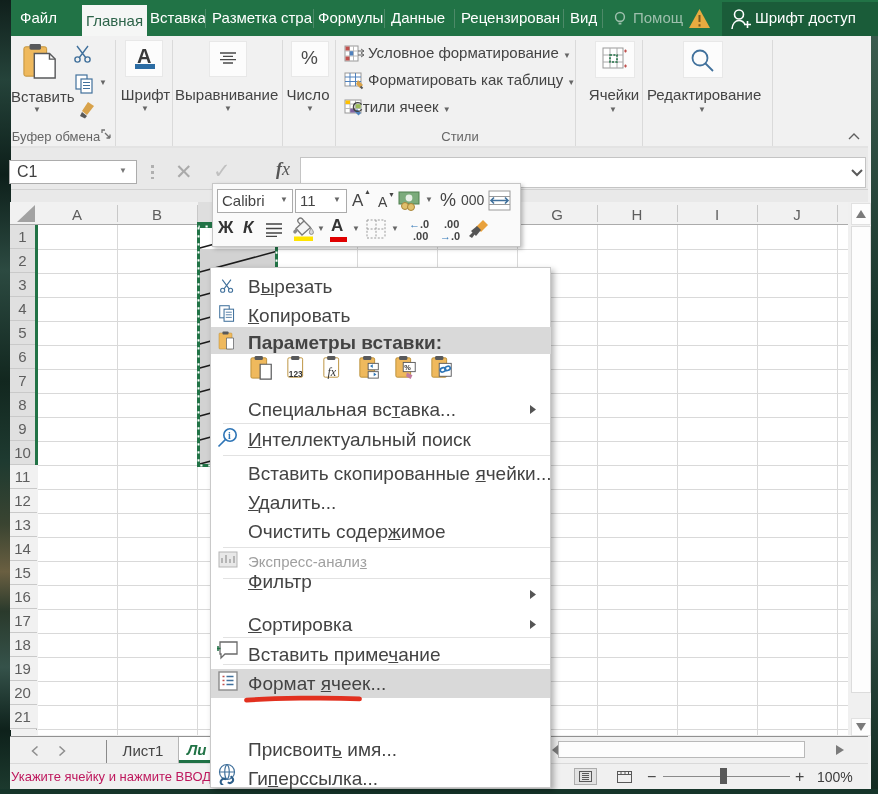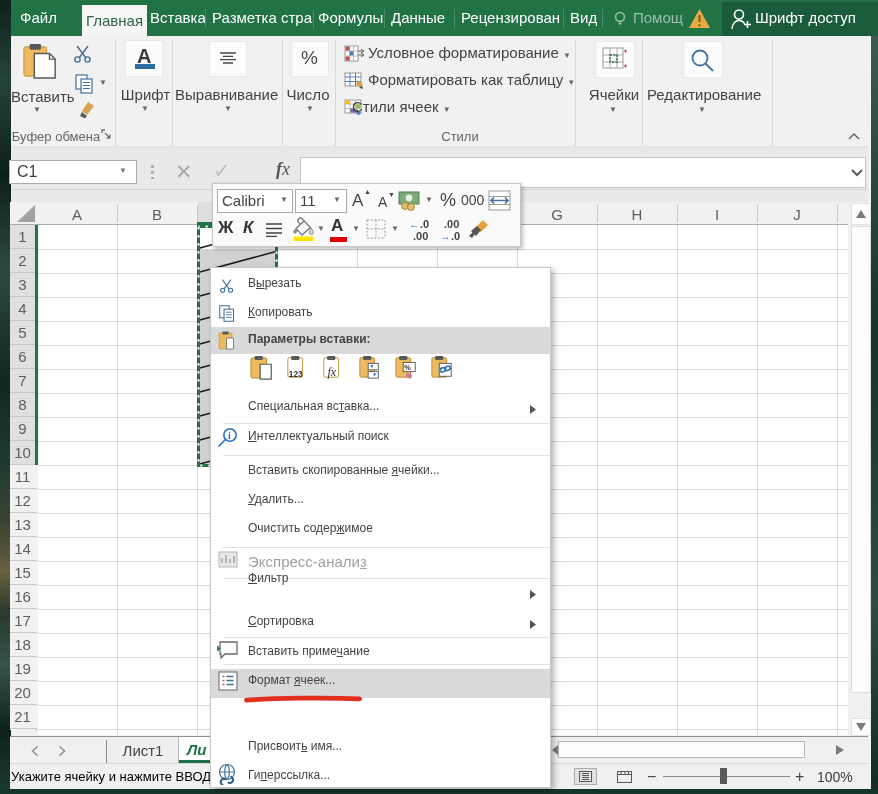--- a/index.html
+++ b/index.html
@@ -4,21 +4,21 @@
   html,body{margin:0;padding:0;}
   #root{position:relative;width:878px;height:794px;overflow:hidden;background:#f1f1f1;font-family:"Liberation Sans",sans-serif;}
   .abs{position:absolute;}
   .tab{color:#fff;font-size:15px;line-height:36px;}
   .vsep{width:1px;background:#4d8a68;top:9px;height:19px;}
   .gsep{width:1px;background:#dadada;top:40px;height:106px;}
   .rtxt{font-size:15px;color:#444;}
   .glabel{font-size:13px;color:#666;}
   .dd{color:#666;font-size:8px;}
   .hdrtxt{font-size:15px;color:#5e5e5e;}
-  .mi{font-size:12px;color:#444;white-space:nowrap;}
+  .mi{font-size:19px;color:#444;white-space:nowrap;}
   .mig{font-size:15px;color:#a0a0a0;white-space:nowrap;}
   .msep{left:13px;right:1px;height:1px;background:#e2e2e2;}
   u{text-decoration:underline;}
 </style></head>
 <body>
 <div id="root">
 
 <div class="abs" style="left:0;top:0;width:11px;height:794px;background:linear-gradient(180deg,#10201c 0%,#25433a 10%,#0d1f1a 22%,#2c4a41 34%,#12271f 48%,#1e3a30 58%,#3a4431 66%,#6a5f41 72%,#2a3a2c 77%,#35524a 84%,#0e211b 92%,#1d3b2f 100%);"></div>
 <div class="abs" style="left:871px;top:36px;width:7px;height:758px;background:linear-gradient(180deg,#3a5c4e,#17332a 40%,#2e4c42 75%,#132b22);"></div>
 <div class="abs" style="left:0;top:789px;width:878px;height:5px;background:#16352a;"></div>
@@ -343,21 +343,21 @@
 <div class="abs" style="left:552px;top:740px;width:298px;height:20px;background:#f0f0f0;"></div>
 <div class="abs" style="left:558px;top:741px;width:247px;height:17px;background:#fdfdfd;border:1px solid #b9b9b9;box-sizing:border-box;"></div>
 <svg class="abs" style="left:836px;top:745px;" width="8" height="10" viewBox="0 0 8 10">
       <path d="M0 0l8 5-8 5Z" fill="#7b7b7b"></path>
     </svg>
 <svg class="abs" style="left:552px;top:745px;z-index:1;" width="6" height="10" viewBox="0 0 6 10">
       <path d="M6 0L0 5l6 5Z" fill="#7b7b7b"></path>
     </svg>
 
 <div class="abs" style="left:10px;top:763px;width:858px;height:26px;background:#f0f0f0;border-top:1px solid #d9d9d9;box-sizing:border-box;"></div>
-<div class="abs" style="left:11px;top:769px;font-size:13px;color:#000000;">Укажите ячейку и нажмите ВВОД</div>
+<div class="abs" style="left:11px;top:769px;font-size:13px;color:#be185d;">Укажите ячейку и нажмите ВВОД</div>
 <div class="abs" style="left:574px;top:768px;width:23px;height:17px;background:#e2e2e2;border:1px solid #adadad;box-sizing:border-box;"></div>
 <svg class="abs" style="left:579px;top:771px;" width="13" height="11" viewBox="0 0 13 11">
       <rect x="0.5" y="0.5" width="12" height="10" fill="none" stroke="#595959"></rect>
       <path d="M3 2.5h7M3 4.5h7M3 6.5h7M3 8.5h7" stroke="#595959"></path>
     </svg>
 <svg class="abs" style="left:617px;top:771px;" width="15" height="12" viewBox="0 0 15 12">
       <rect x="0.5" y="0.5" width="14" height="11" fill="none" stroke="#595959"></rect>
       <path d="M0.5 3.5h14M4 0.5v3M8 0.5v3M11.5 0.5v3" stroke="#595959"></path>
     </svg>
 <div class="abs" style="left:647px;top:768px;font-size:16px;color:#444;">−</div>

